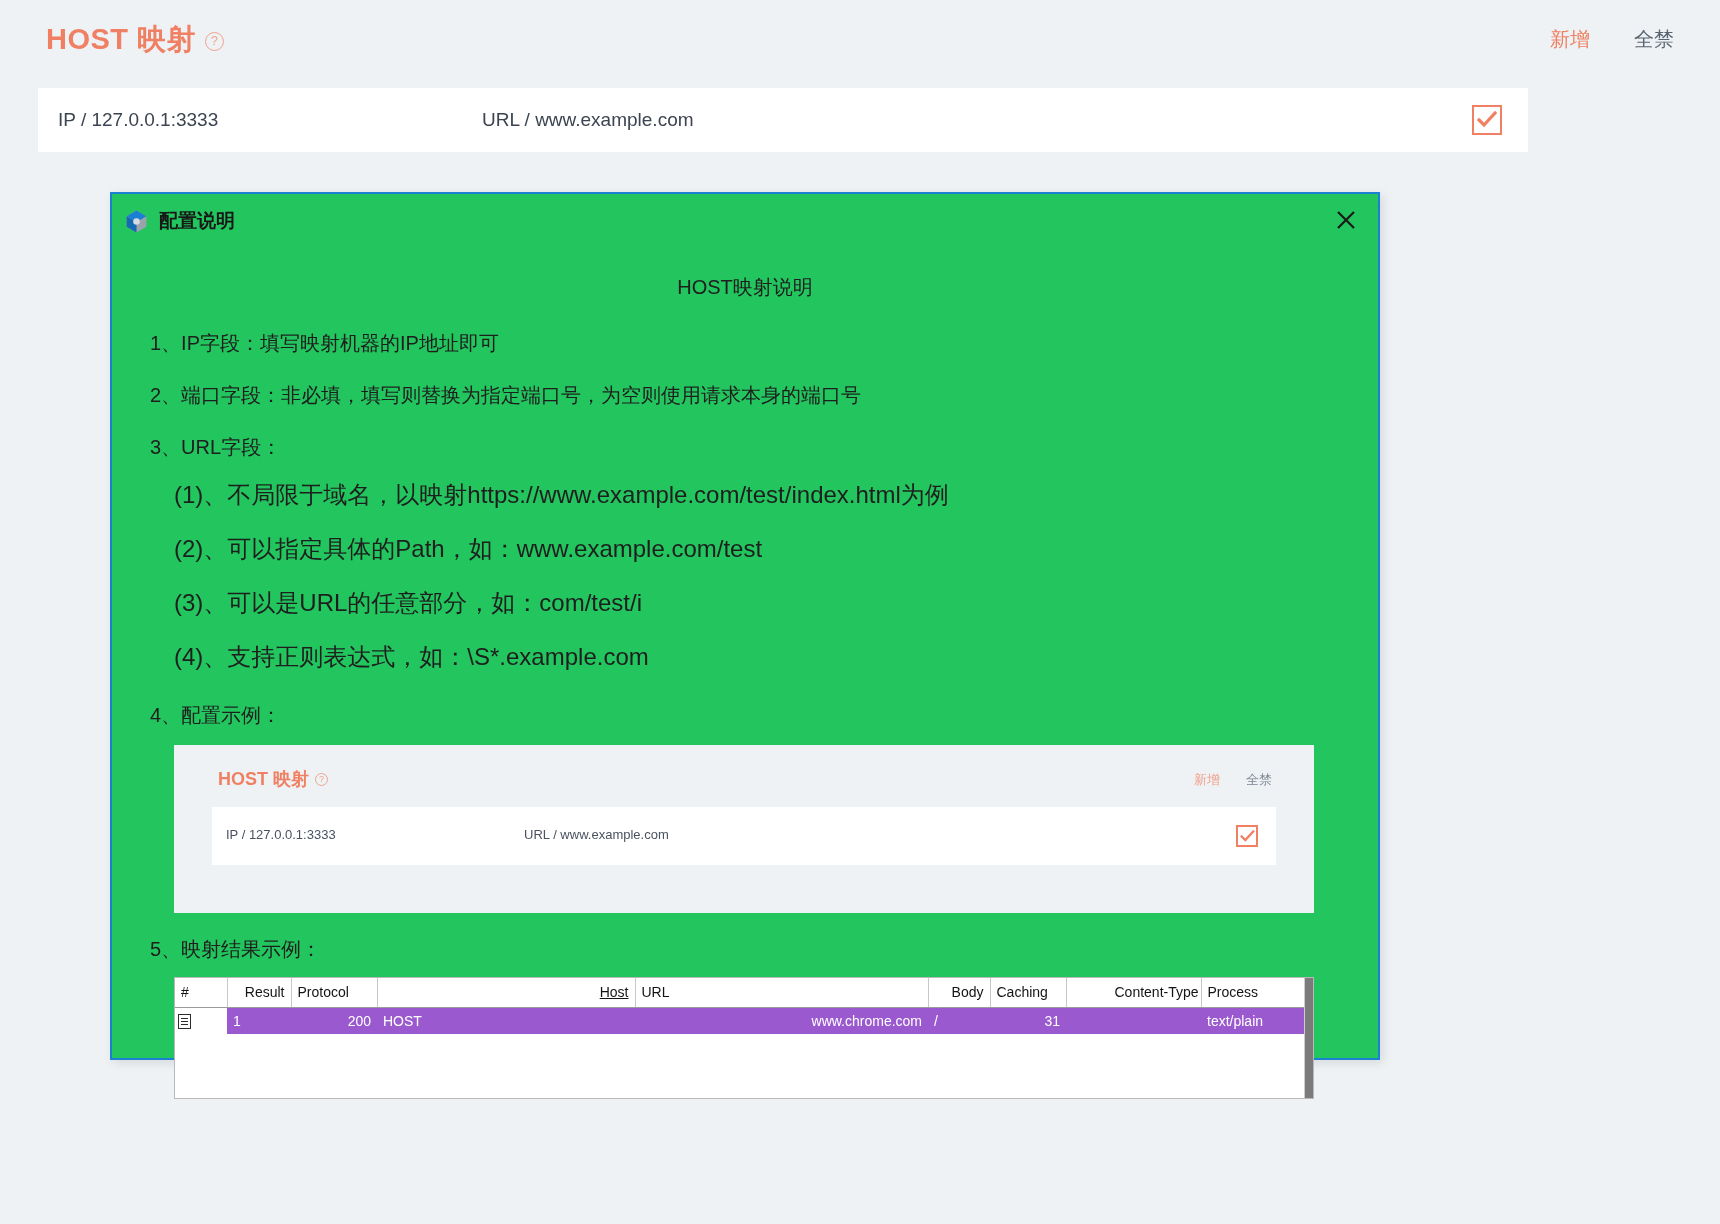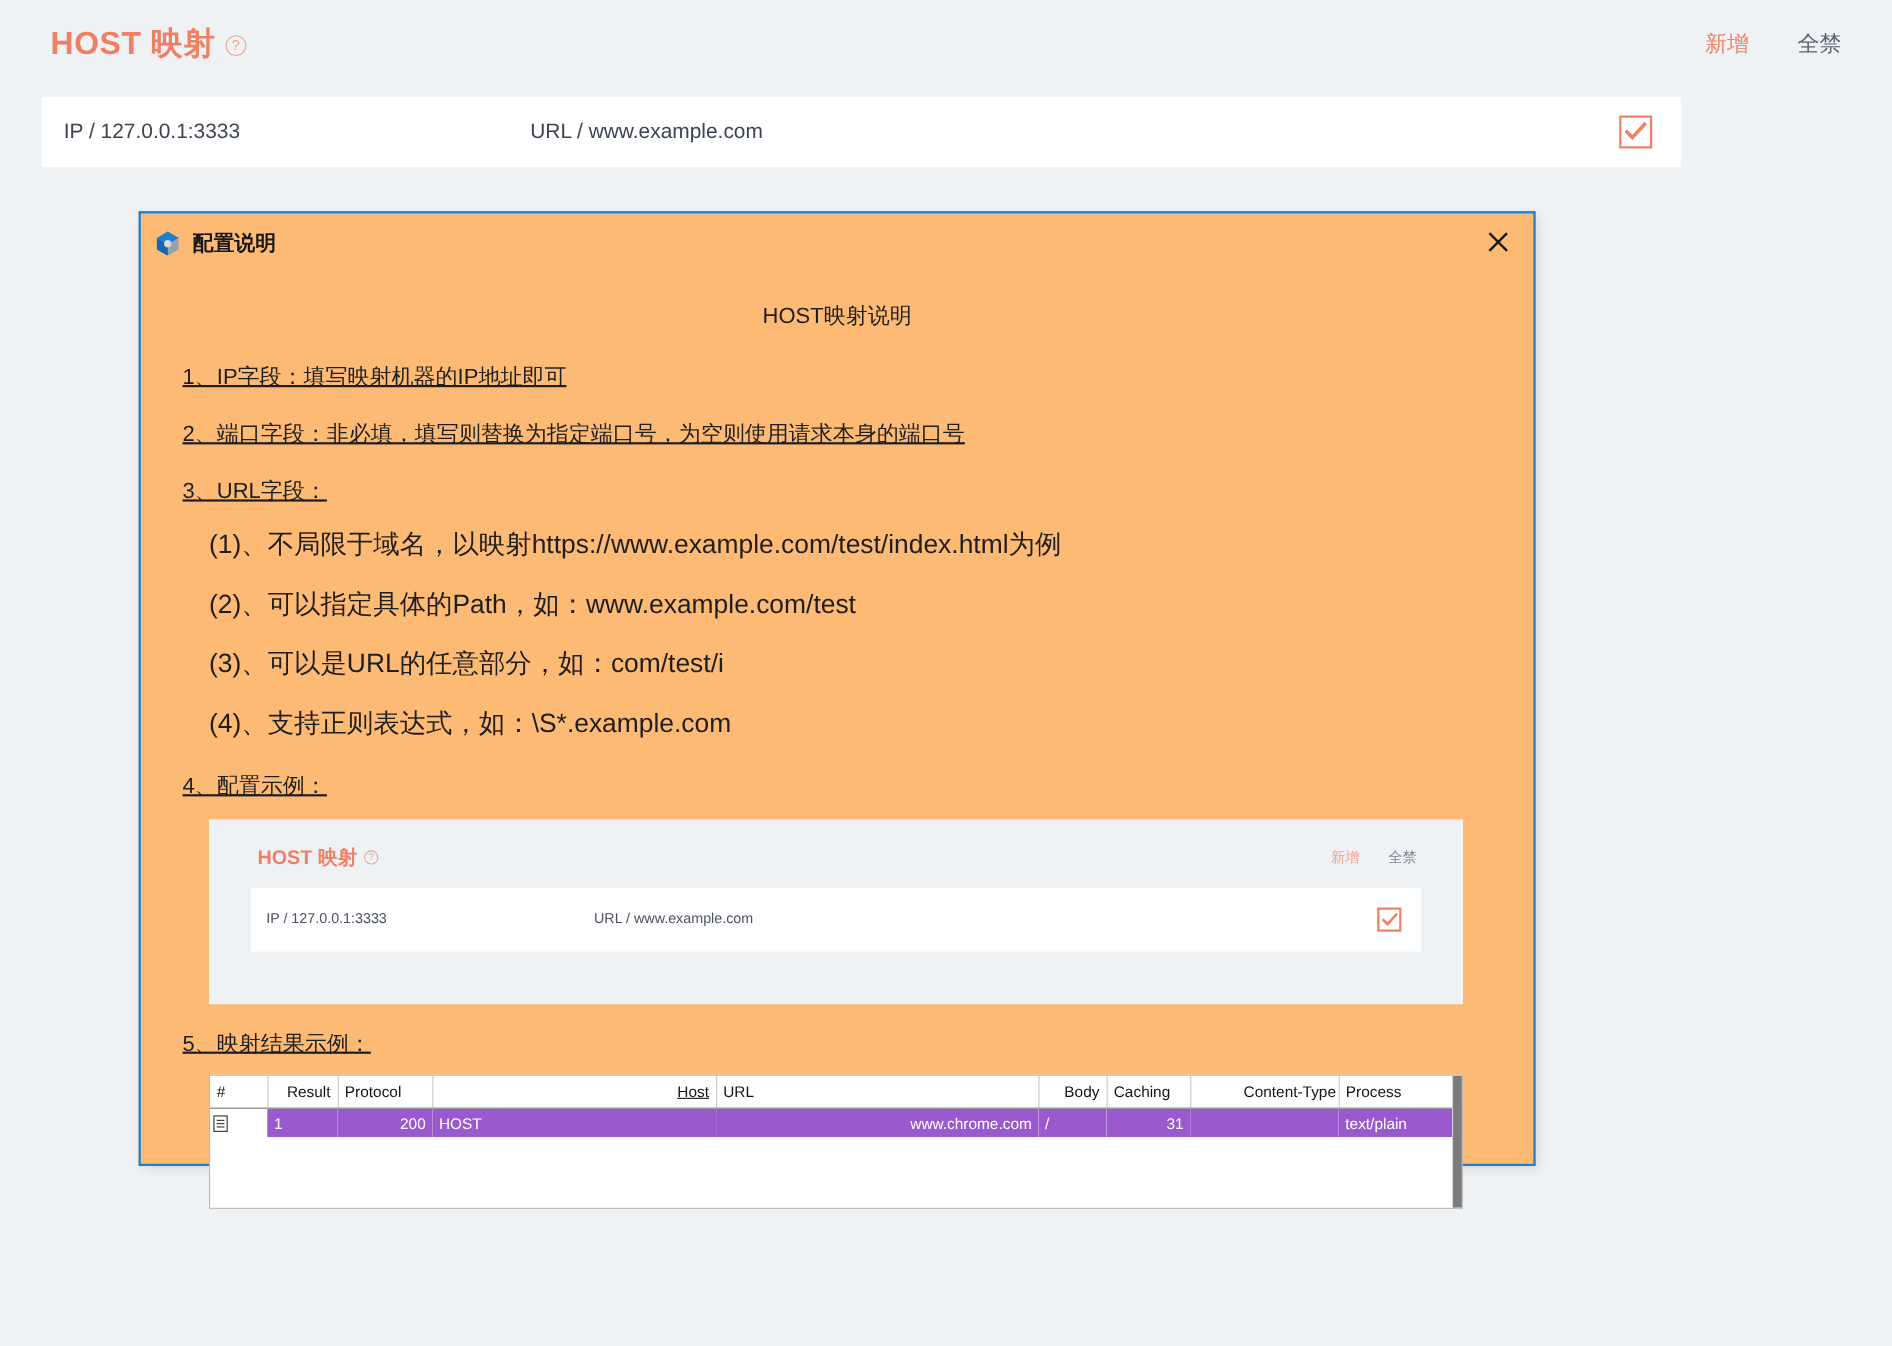--- a/index.html
+++ b/index.html
@@ -88,24 +88,24 @@
     width: 30px; height: 30px;
     border: 2.5px solid #f08063;
     display: flex; align-items: center; justify-content: center;
     cursor: pointer;
   }
   .rule-check svg { display: block; }
 
   
   .dialog {
     position: absolute;
-    left: 126px; top: 192px;
+    left: 110px; top: 192px;
     width: 1270px;
     height: 868px;
-    background: #fdba74;
+    background: #22c55e;
     border: 2px solid #1b7fd4;
     box-shadow: 3px 3px 10px rgba(0,0,0,0.10);
   }
   .dialog-titlebar {
     position: relative;
     height: 54px;
     display: flex;
     align-items: center;
     padding-left: 12px;
   }
@@ -143,21 +143,20 @@
   }
 
   .doc-list { margin: 0; padding: 0; }
   .doc-li {
     font-size: 20px;
     color: #1e1e1e;
     line-height: 1.0;
     margin-left: 38px;
     margin-top: 32px;
     white-space: nowrap;
-    text-decoration: underline;
   }
   .doc-sub {
     font-size: 24px;
     color: #1e1e1e;
     margin-left: 62px;
     margin-top: 22px;
     white-space: nowrap;
   }
 
   

